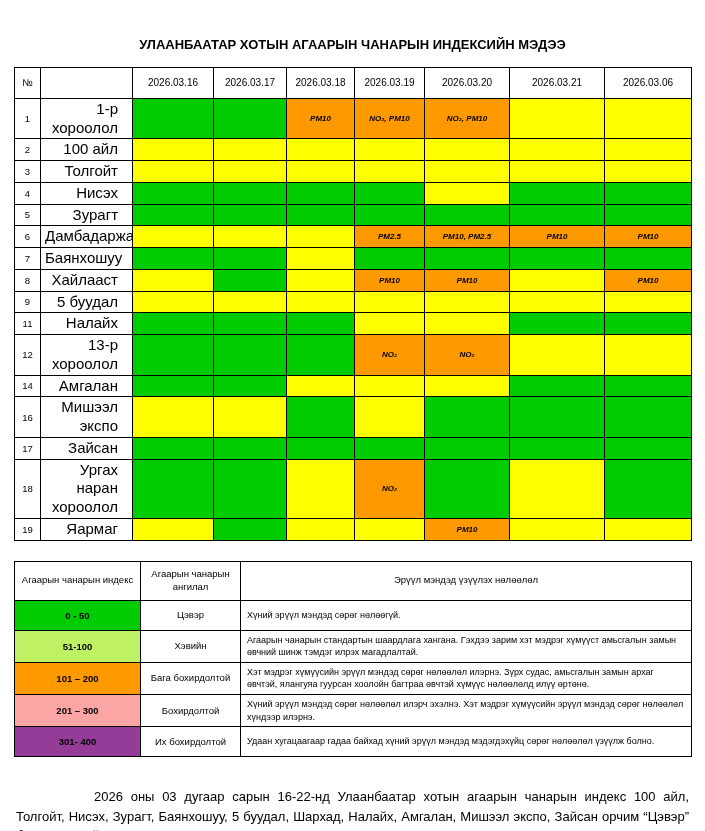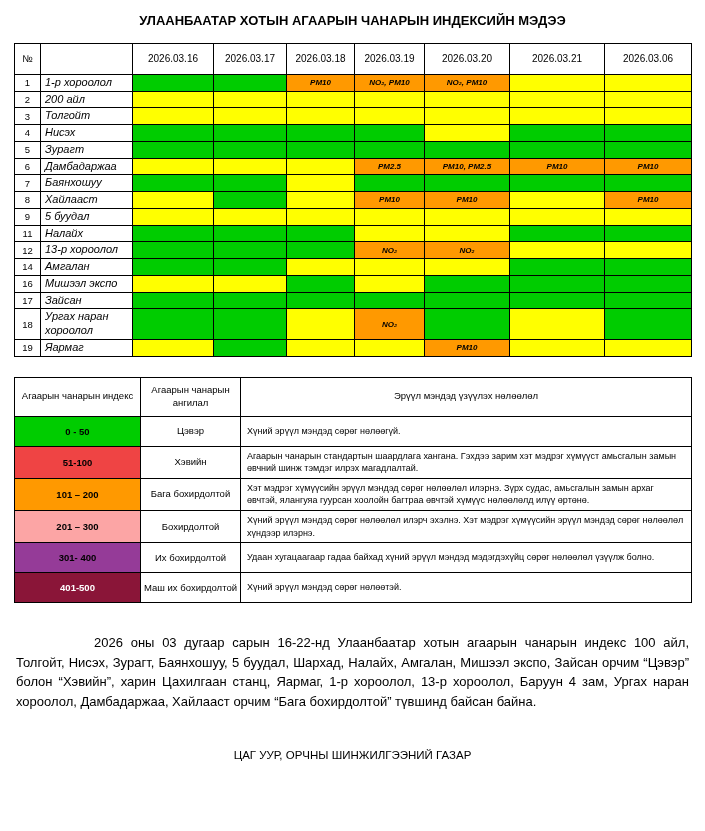--- a/index.html
+++ b/index.html
@@ -7,29 +7,29 @@
     position:relative;
     width:705px;height:831px;
     box-sizing:border-box;
     padding:12px 14px;
     background:#fff;
     font-family:"Liberation Sans",sans-serif;
     color:#000;
     overflow:hidden;
   }
   
-  .title{margin-top:0;text-align:center;font-weight:bold;font-size:13px;line-height:1.45;}
+  .title{margin-top:24px;text-align:center;font-weight:bold;font-size:13px;line-height:1.45;}
   
   table{border-collapse:collapse;table-layout:fixed;}
   .aqi{width:677px;margin-top:12px;}
   .aqi td,.aqi th{border:1px solid #000;overflow:hidden;white-space:normal;}
   .aqi thead th{height:28px;font-weight:normal;font-size:10px;text-align:center;background:#fff;}
   .aqi tbody tr{height:16px;}
   .aqi td.no{text-align:center;font-size:9.5px;}
-  .aqi td.name{text-align:left;font-size:11px;padding:1px 14px 1px 4px;line-height:1.25;font-style:italic;}
+  .aqi td.name{text-align:right;font-size:15px;padding:1px 14px 1px 4px;line-height:1.25;}
   .aqi td.day{text-align:center;font-size:8px;font-weight:bold;font-style:italic;}
   
   .legend{width:677px;margin-top:20px;}
   .legend td,.legend th{border:1px solid #000;}
   .legend thead th{height:34px;font-weight:normal;font-size:9.5px;text-align:center;line-height:1.3;padding:2px 4px;}
   .legend tbody tr{height:30px;}
   .legend td.range{text-align:center;font-weight:bold;font-size:9.5px;}
   .legend td.cls{text-align:center;font-size:9.5px;padding:2px 3px;line-height:1.25;}
   .legend td.desc{text-align:left;font-size:9px;padding:3px 6px;line-height:1.4;}
   
@@ -84,21 +84,21 @@
           <td class="day" style="background: rgb(0, 204, 0);"></td>
           <td class="day" style="background: rgb(0, 204, 0);"></td>
           <td class="day" style="background: rgb(255, 153, 0);">PM10</td>
           <td class="day" style="background: rgb(255, 153, 0);">NO₂, PM10</td>
           <td class="day" style="background: rgb(255, 153, 0);">NO₂, PM10</td>
           <td class="day" style="background: rgb(255, 255, 0);"></td>
           <td class="day" style="background: rgb(255, 255, 0);"></td>
         </tr>
         <tr>
           <td class="no">2</td>
-          <td class="name">200 айл</td>
+          <td class="name">100 айл</td>
           <td class="day" style="background: rgb(255, 255, 0);"></td>
           <td class="day" style="background: rgb(255, 255, 0);"></td>
           <td class="day" style="background: rgb(255, 255, 0);"></td>
           <td class="day" style="background: rgb(255, 255, 0);"></td>
           <td class="day" style="background: rgb(255, 255, 0);"></td>
           <td class="day" style="background: rgb(255, 255, 0);"></td>
           <td class="day" style="background: rgb(255, 255, 0);"></td>
         </tr>
         <tr>
           <td class="no">3</td>
@@ -270,44 +270,39 @@
           <th>Эрүүл мэндэд үзүүлэх нөлөөлөл</th>
         </tr>
     </thead>
     <tbody>
         <tr>
           <td class="range" style="background: rgb(0, 204, 0); color: rgb(0, 0, 0);">0 - 50</td>
           <td class="cls">Цэвэр</td>
           <td class="desc">Хүний эрүүл мэндэд сөрөг нөлөөгүй.</td>
         </tr>
         <tr>
-          <td class="range" style="background: #ef4444; color: rgb(0, 0, 0);">51-100</td>
+          <td class="range" style="background: #bef264; color: rgb(0, 0, 0);">51-100</td>
           <td class="cls">Хэвийн</td>
           <td class="desc">Агаарын чанарын стандартын шаардлага хангана. Гэхдээ зарим хэт мэдрэг хүмүүст  амьсгалын замын өвчний шинж тэмдэг илрэх магадлалтай.</td>
         </tr>
         <tr>
           <td class="range" style="background: rgb(255, 153, 0); color: rgb(0, 0, 0);">101 – 200</td>
           <td class="cls">Бага бохирдолтой</td>
           <td class="desc">Хэт мэдрэг хүмүүсийн эрүүл мэндэд  сөрөг нөлөөлөл илэрнэ. Зүрх судас, амьсгалын замын архаг өвчтэй, ялангуяа гуурсан хоолойн багтраа өвчтэй хүмүүс нөлөөлөлд илүү өртөнө.</td>
         </tr>
         <tr>
           <td class="range" style="background: #fca5a5; color: rgb(0, 0, 0);">201 – 300</td>
           <td class="cls">Бохирдолтой</td>
           <td class="desc">Хүний эрүүл мэндэд сөрөг нөлөөлөл илэрч эхэлнэ. Хэт мэдрэг хүмүүсийн эрүүл мэндэд сөрөг нөлөөлөл хүндээр илэрнэ.</td>
         </tr>
         <tr>
           <td class="range" style="background: rgb(149, 59, 152); color: rgb(0, 0, 0);">301- 400</td>
           <td class="cls">Их бохирдолтой</td>
           <td class="desc">Удаан хугацаагаар гадаа байхад хүний эрүүл мэндэд мэдэгдэхүйц сөрөг нөлөөлөл үзүүлж болно.</td>
         </tr>
-        <tr>
-          <td class="range" style="background: rgb(138, 21, 56); color: rgb(255, 255, 255);">401-500</td>
-          <td class="cls">Маш их бохирдолтой</td>
-          <td class="desc">Хүний эрүүл мэндэд сөрөг нөлөөтэй.</td>
-        </tr>
       </tbody>
   </table>
 
   <p class="summary">2026 оны 03 дугаар сарын 16-22-нд Улаанбаатар хотын агаарын чанарын индекс 100 айл, Толгойт, Нисэх, Зурагт, Баянхошуу, 5 буудал, Шархад, Налайх, Амгалан, Мишээл экспо, Зайсан орчим “Цэвэр” болон “Хэвийн”, харин Цахилгаан станц, Яармаг, 1-р хороолол, 13-р хороолол, Баруун 4 зам, Ургах наран хороолол, Дамбадаржаа, Хайлааст орчим “Бага бохирдолтой” түвшинд байсан байна.</p>
 
   <div class="footer">
     <div>ЦАГ УУР, ОРЧНЫ ШИНЖИЛГЭЭНИЙ ГАЗАР</div>
 
   </div>
 

